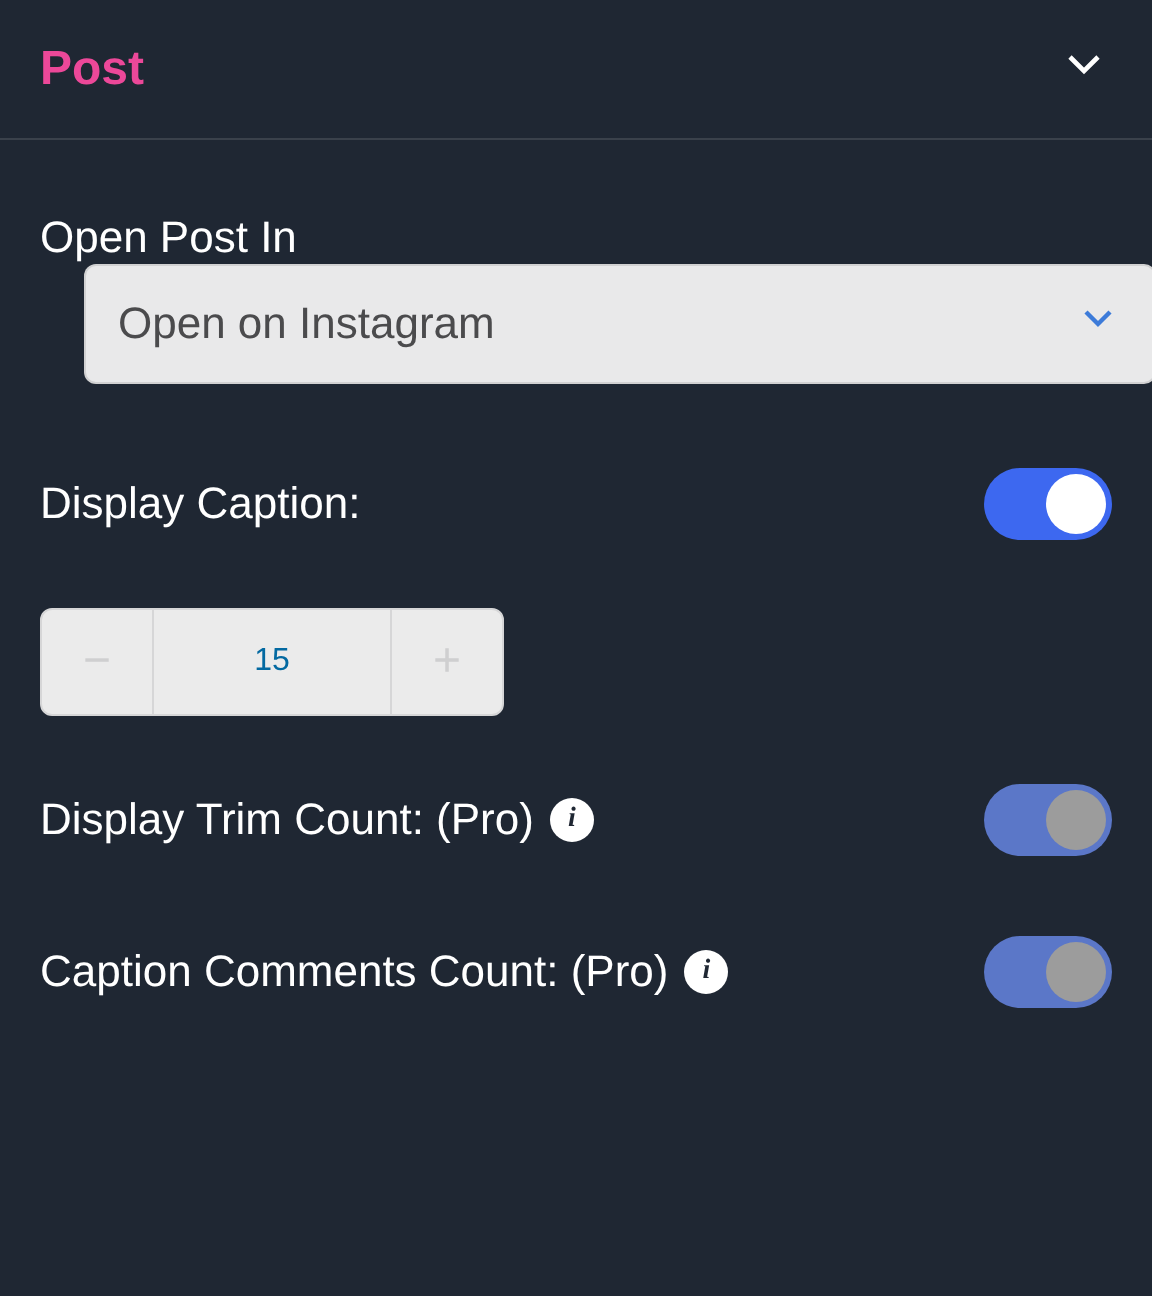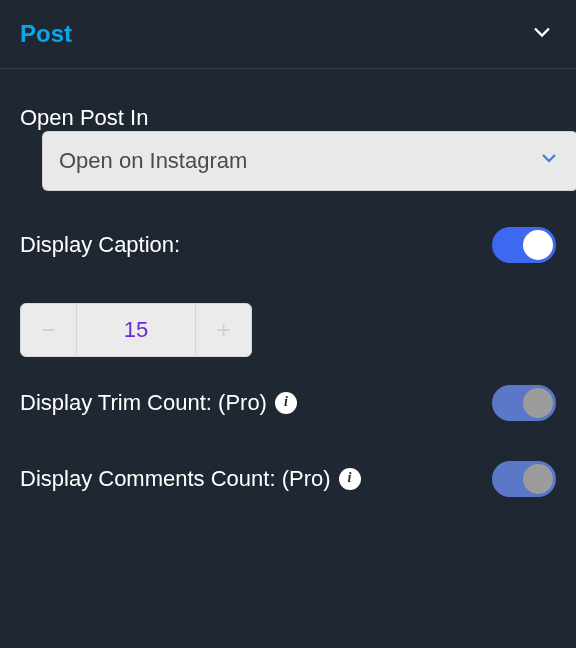--- a/index.html
+++ b/index.html
@@ -18,21 +18,21 @@
     .panel-header {
       display: flex;
       justify-content: space-between;
       align-items: center;
       padding: 18px 20px;
       border-bottom: 1px solid rgba(255,255,255,0.12);
     }
     .panel-title {
       font-size: 24px;
       font-weight: 700;
-      color: #0ea5e9;
+      color: #ec4899;
     }
     .chevron-icon svg {
       width: 28px;
       height: 28px;
       stroke: #fff;
       stroke-width: 2;
       fill: none;
     }
     .panel-body {
       padding: 36px 20px 0 20px;
@@ -65,21 +65,21 @@
     .select-chevron svg {
       width: 24px;
       height: 24px;
       stroke: #3d7bd9;
       stroke-width: 2.2;
       fill: none;
     }
     .row {
       display: flex;
       justify-content: space-between;
-      align-items: flex-start;
+      align-items: center;
       margin-bottom: 28px;
       min-height: 48px;
     }
     .row-align-top {
       align-items: flex-start;
     }
     .row-label {
       font-size: 22px;
       color: #fff;
       font-weight: 400;
@@ -156,22 +156,22 @@
       border-right: 1px solid #d6d6d7;
     }
     .stepper .btn-plus {
       border-left: 1px solid #d6d6d7;
     }
     .stepper .value {
       flex: 1;
       display: flex;
       align-items: center;
       justify-content: center;
-      font-size: 22px;
-      color: #6d28d9;
+      font-size: 16px;
+      color: #0369a1;
     }
   </style>
 </head>
 <body>
 
 <div class="panel-header">
   <div class="panel-title">Post</div>
   <span class="chevron-icon">
     <svg viewBox="0 0 24 24">
         <polyline points="6 9 12 15 18 9"></polyline>
@@ -213,21 +213,21 @@
       <span>Display Trim Count: (Pro)</span>
       <span class="info-icon">i</span>
     </div>
     <div class="toggle disabled">
       <div class="knob"></div>
     </div>
   </div>
 
   <div class="row">
     <div class="row-label">
-      <span>Display Comments Count: (Pro)</span>
+      <span>Caption Comments Count: (Pro)</span>
       <span class="info-icon">i</span>
     </div>
     <div class="toggle disabled">
       <div class="knob"></div>
     </div>
   </div>
 
 </div>
 
 </body></html>

